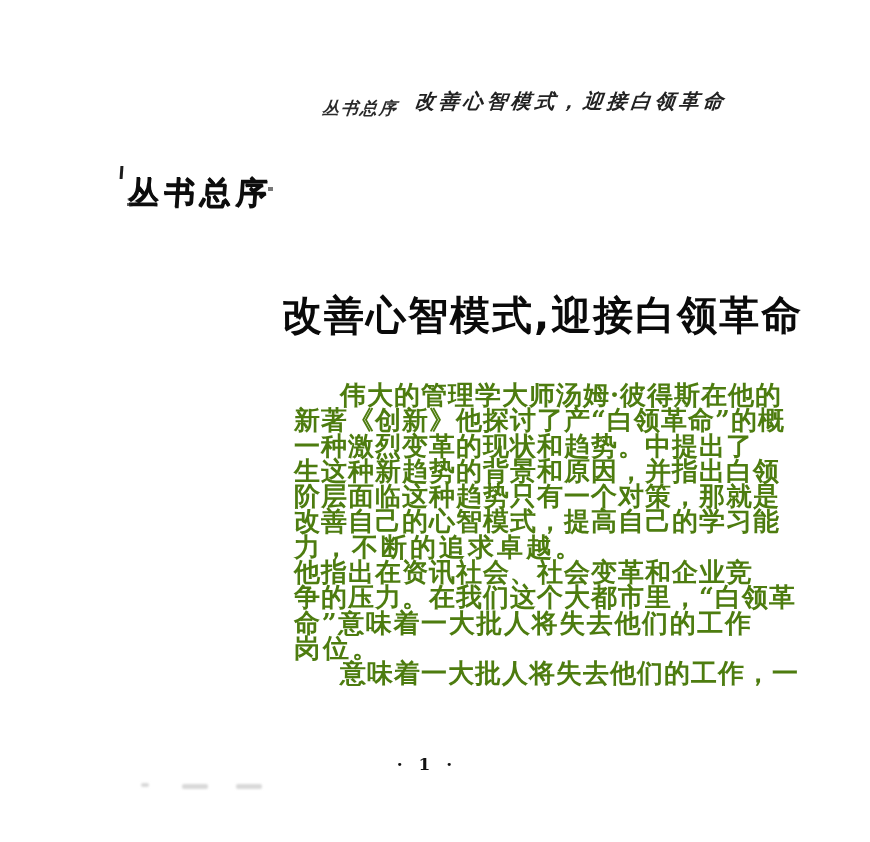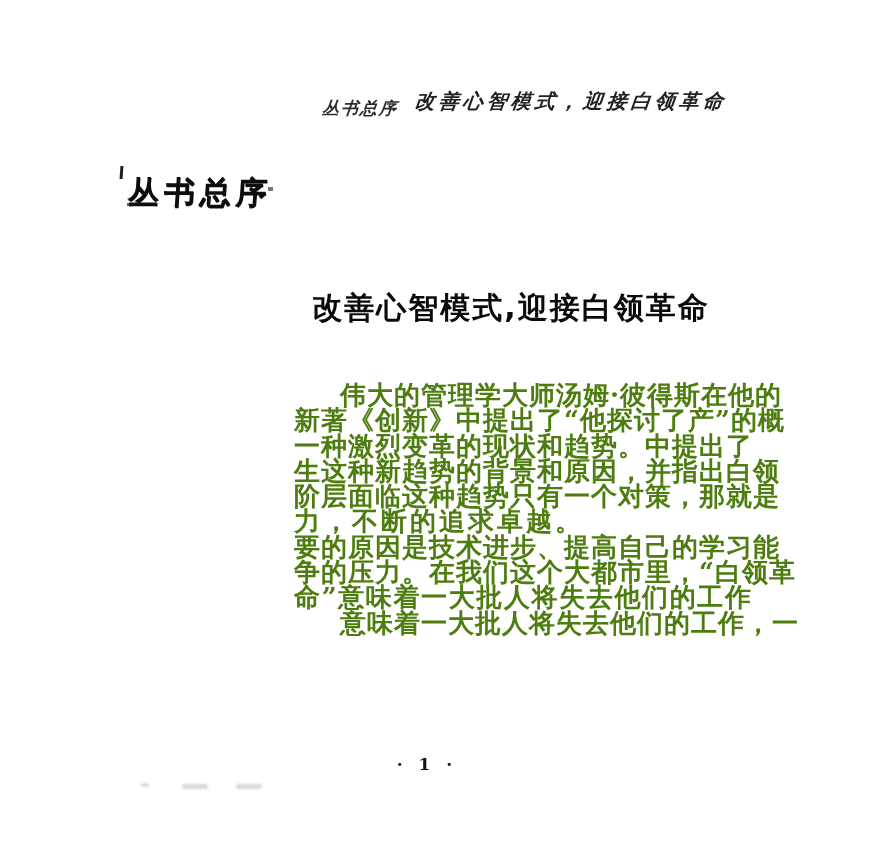--- a/index.html
+++ b/index.html
@@ -40,21 +40,21 @@
     transform: skewX(-4deg);
     text-shadow: 0.6px 0.6px 0 #0d0d0d;
     white-space: nowrap;
   }
 
   
   .chapter-title {
     position: absolute; left: 282px; top: 288px; width: 458px;
     text-align: center;
     font-family: "DejaVu Sans", sans-serif;
-    font-size: 30px; font-weight: 900;
+    font-size: 40px; font-weight: 900;
     letter-spacing: 2px;
     color: #0a0a0a;
     white-space: nowrap;
   }
 
   
   .body-text {
     position: absolute; left: 294px; top: 383px; width: 458px;
     font-size: 26px;
     color: #4d7c0f;
@@ -99,28 +99,30 @@
   <div class="running-head-series">丛书总序</div>
 
   <div class="running-head-chapter">改善心智模式，迎接白领革命</div>
 
   <div class="series-title">丛书总序</div>
 
   <div class="chapter-title">改善心智模式,迎接白领革命</div>
 
   <div class="body-text">
     <div class="line indent">伟大的管理学大师汤姆·彼得斯在他的</div>
-    <div class="line">新著《创新》中提出了“他探讨了产”的概</div>
+    <div class="line">新著《创新》他探讨了产“白领革命”的概</div>
     <div class="line">一种激烈变革的现状和趋势。中提出了</div>
     <div class="line">生这种新趋势的背景和原因，并指出白领</div>
     <div class="line">阶层面临这种趋势只有一个对策，那就是</div>
+    <div class="line">改善自己的心智模式，提高自己的学习能</div>
     <div class="line short">力，不断的追求卓越。</div>
-    <div class="line">要的原因是技术进步、提高自己的学习能</div>
+    <div class="line">他指出在资讯社会、社会变革和企业竞</div>
     <div class="line">争的压力。在我们这个大都市里，“白领革</div>
     <div class="line">命”意味着一大批人将失去他们的工作</div>
+    <div class="line short">岗位。</div>
     <div class="line indent">意味着一大批人将失去他们的工作，一</div>
   </div>
 
   <div class="page-number">· 1 ·</div>
 
   <div class="artifact tick-1"></div>
   <div class="artifact dot-1"></div>
   <div class="artifact dot-2"></div>
   <div class="smudge s1"></div>
   <div class="smudge s2"></div>

